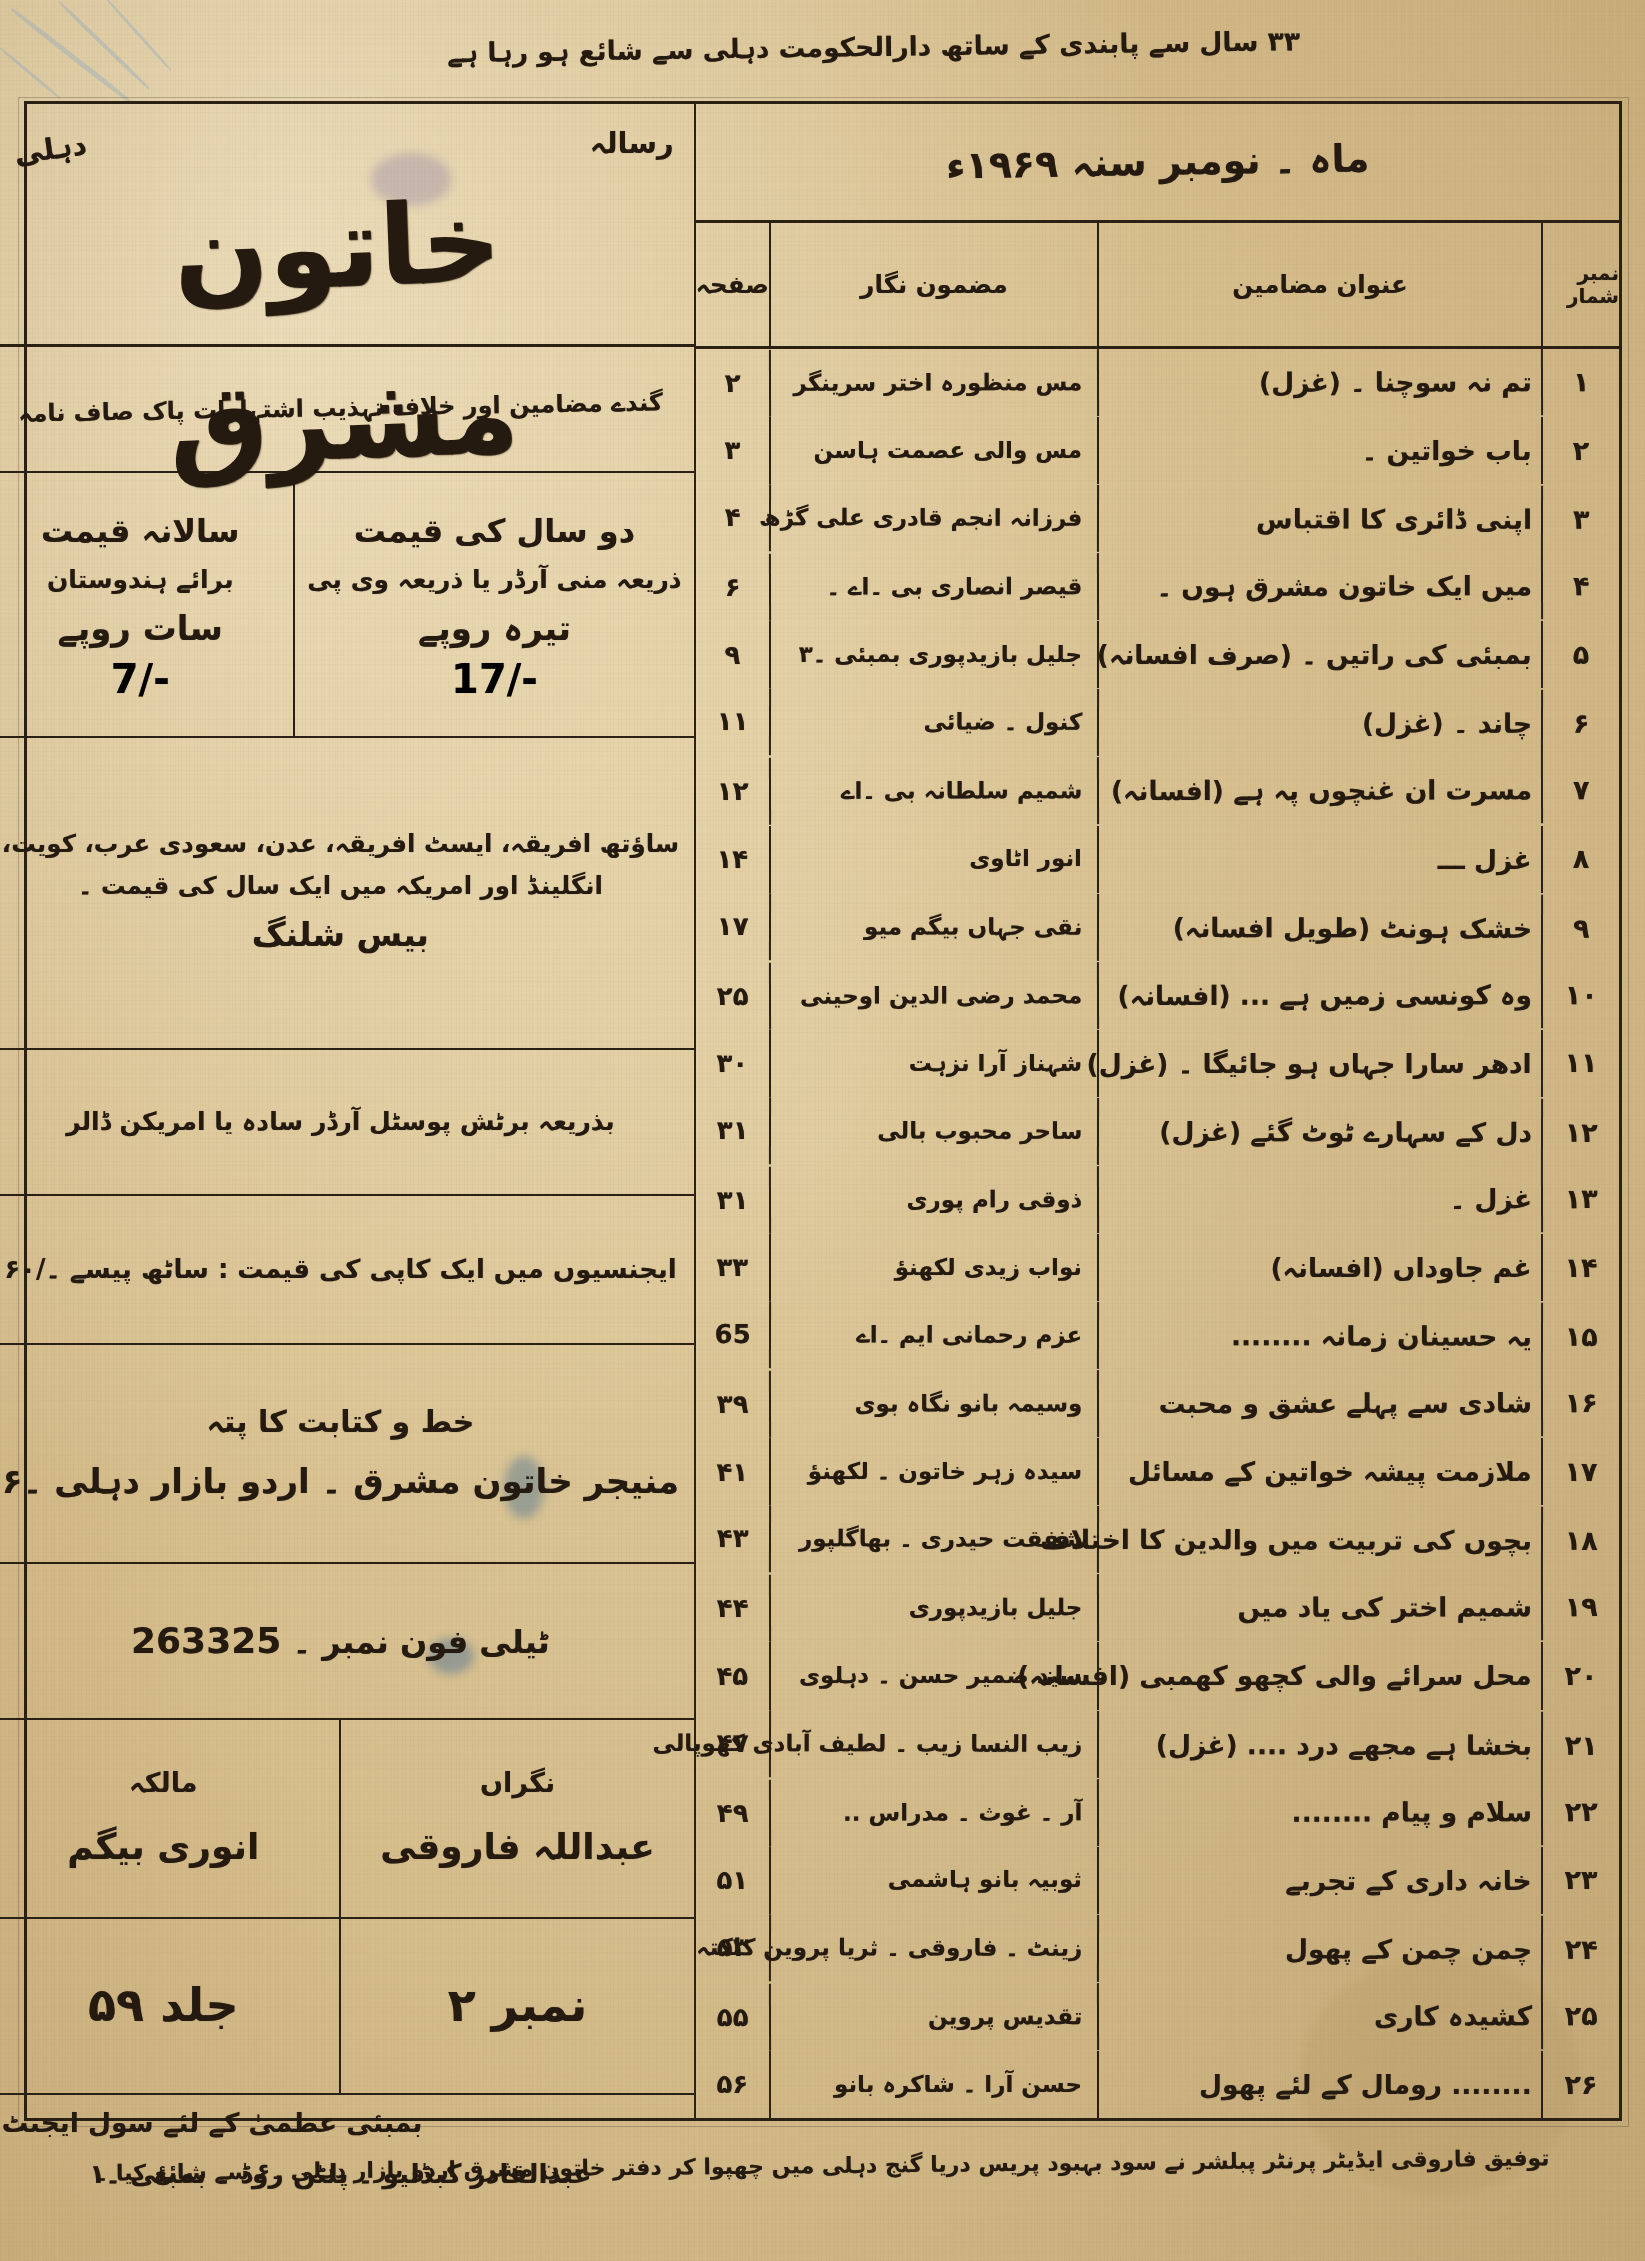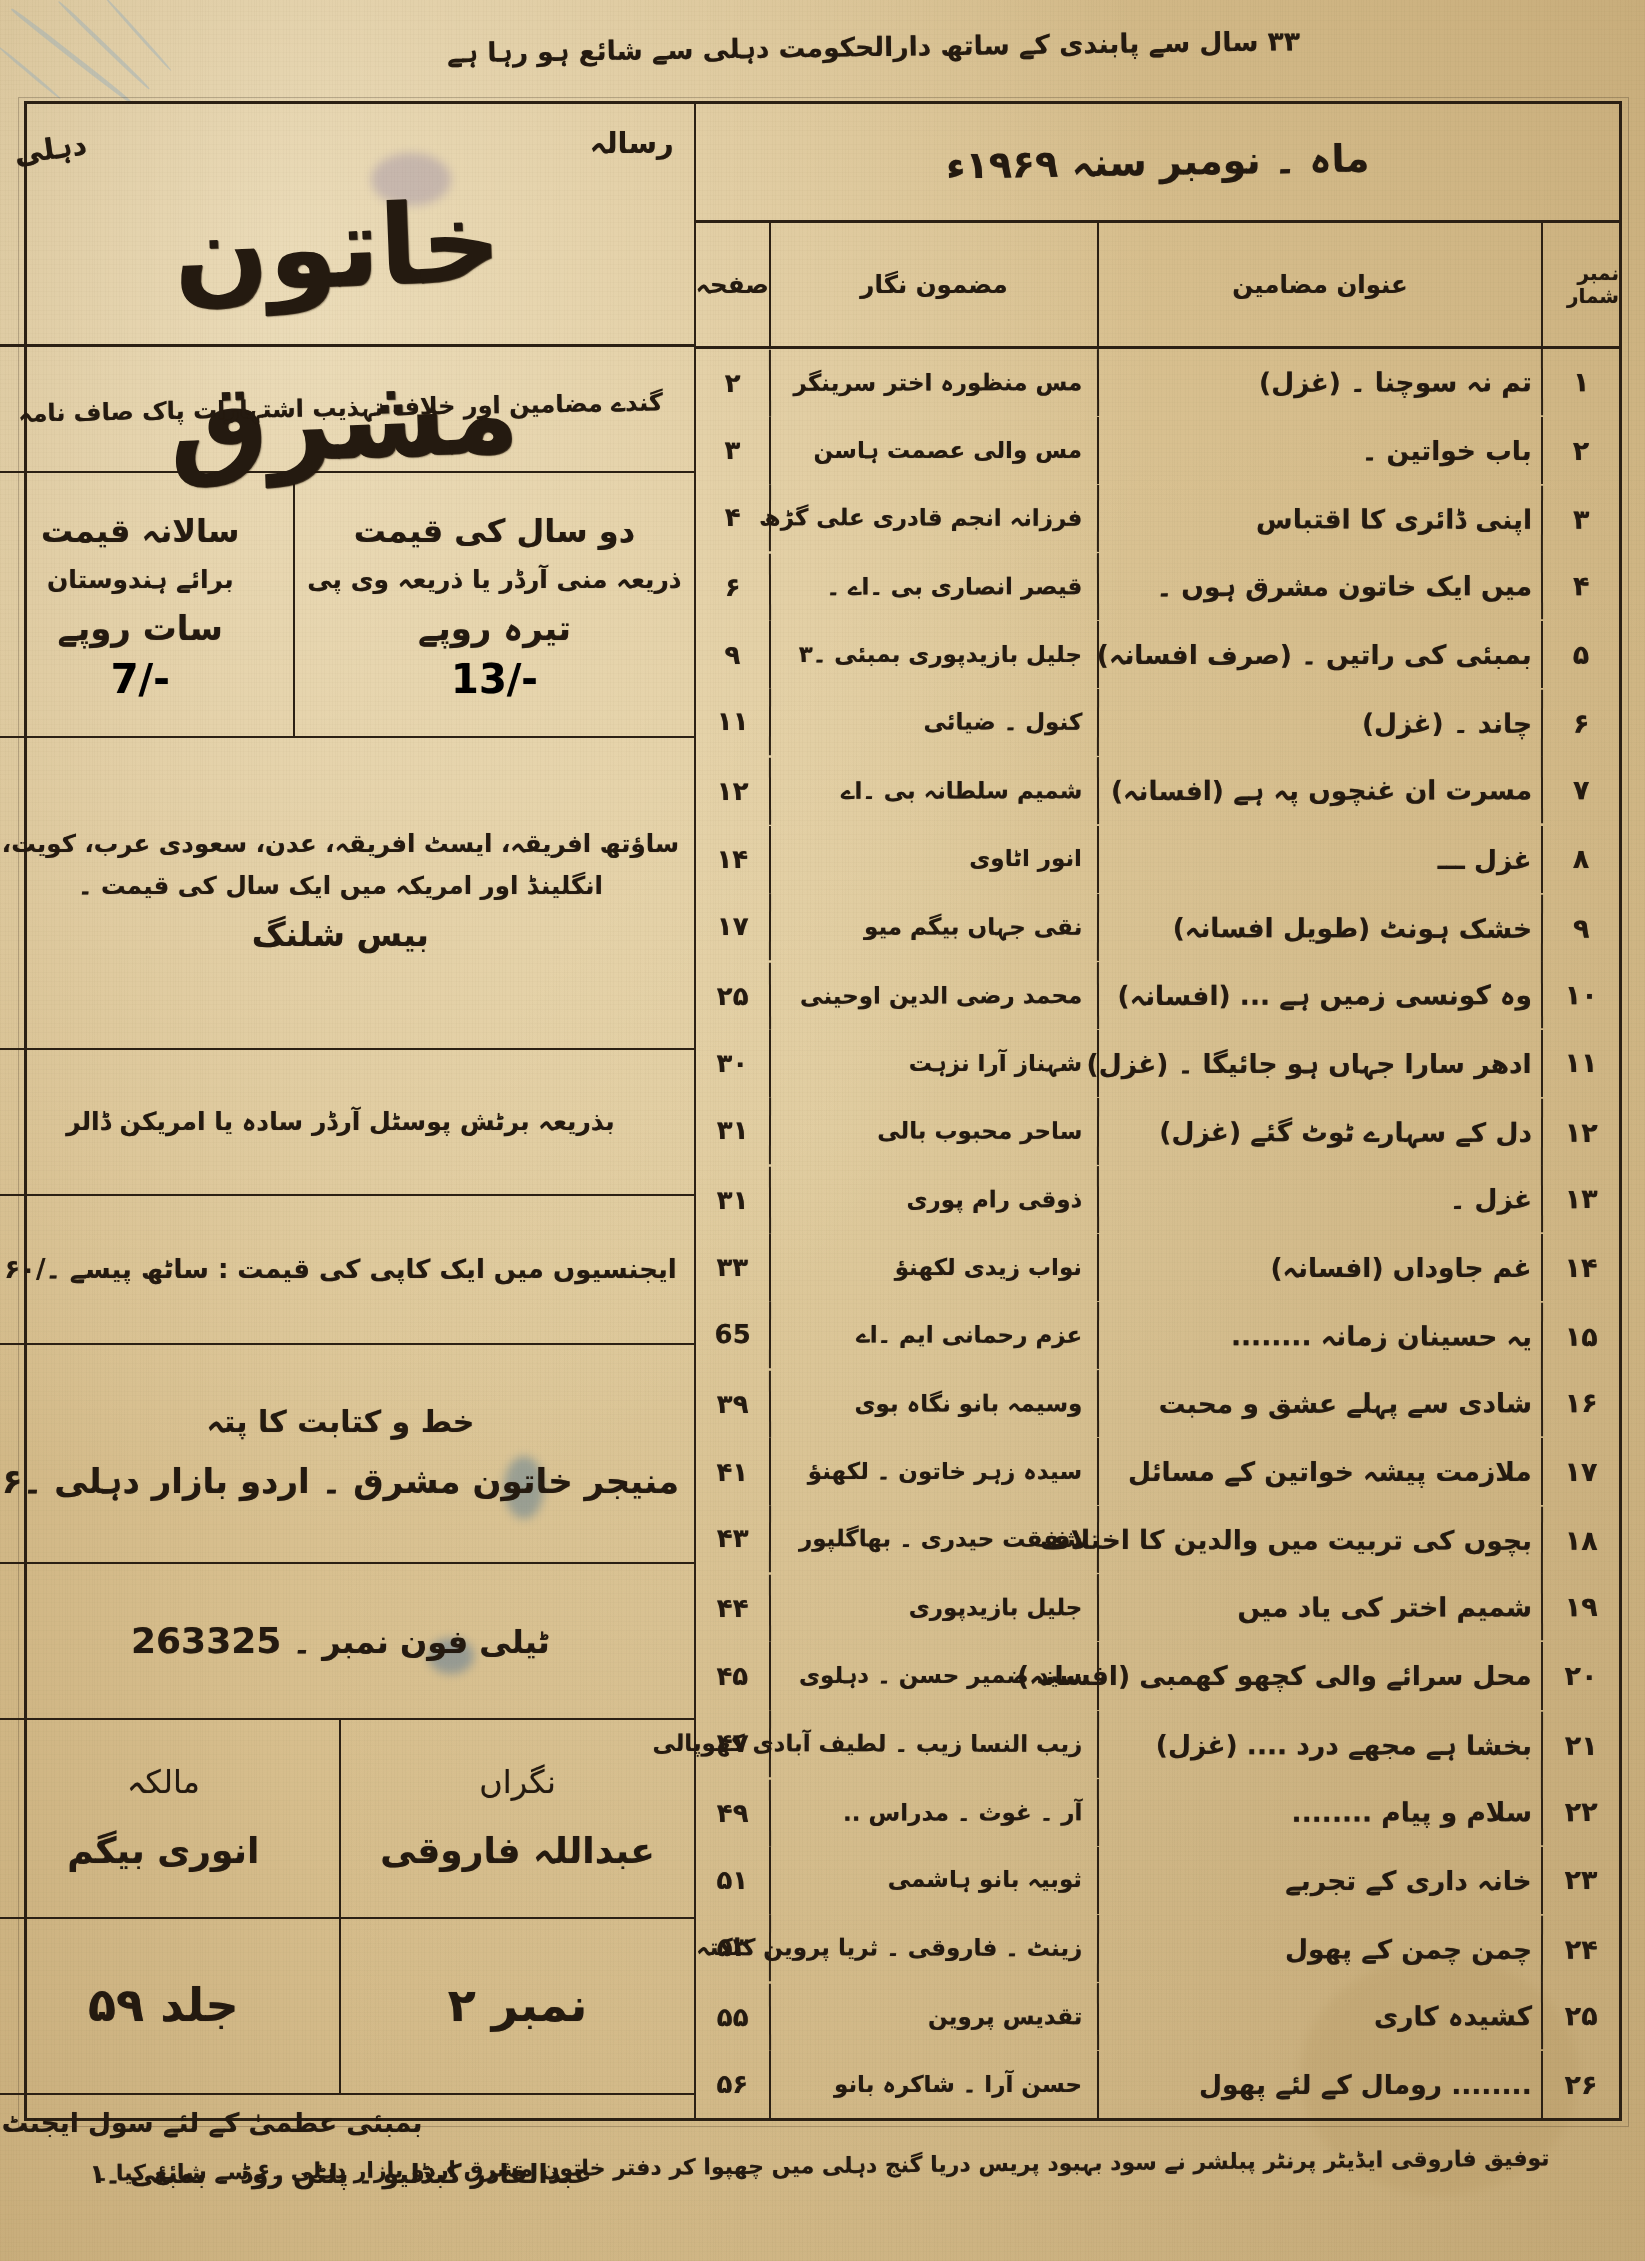--- a/index.html
+++ b/index.html
@@ -171,21 +171,21 @@
   #address .a1{font-size:30px;font-weight:700;text-align:center;width:100%;margin-bottom:9.3px;}
   #address .a2{font-size:34px;font-weight:600;text-align:center;width:100%;white-space:nowrap;}
 
   
   #phone{height:156px;flex:none;}
   #phone .t{font-size:32px;font-weight:700;width:100%;text-align:center;white-space:nowrap;}
   #phone .n{direction:ltr;display:inline-block;font-size:36px;}
 
   
   #people{height:199px;flex:none;padding:0;}
-  #people .lbl{font-size:32px;font-weight:400;margin-bottom:15px;}
+  #people .lbl{font-size:27px;font-weight:700;margin-bottom:15px;}
   #people .val{font-size:36px;font-weight:700;white-space:nowrap;}
 
   
   #volume{height:176px;flex:none;padding:0;}
   #volume .v{font-size:46px;font-weight:700;white-space:nowrap;}
 
   
   #agent{flex:1;flex-direction:column;}
   #agent .g1{font-size:26.5px;font-weight:600;text-align:left;width:100%;margin-bottom:10.6px;white-space:nowrap;}
   #agent .g2{font-size:26.5px;font-weight:600;text-align:center;width:100%;white-space:nowrap;}
@@ -617,21 +617,21 @@
     <div id="notice" class="lcell">
       <div class="ur ink t">گندے مضامین اور خلاف تہذیب اشتہارات پاک صاف نامہ</div>
     </div>
 
     <div id="price" class="lcell">
       <div class="lrow">
         <div class="half">
           <div class="ur ink ptitle">دو سال کی قیمت</div>
           <div class="ur ink pline">ذریعہ منی آرڈر یا ذریعہ وی پی</div>
           <div class="ur ink pamt">تیرہ روپے</div>
-          <div class="ink pnum">13/-</div>
+          <div class="ink pnum">17/-</div>
         </div>
         <div class="half">
           <div class="ur ink ptitle">سالانہ قیمت</div>
           <div class="ur ink pline">برائے ہندوستان</div>
           <div class="ur ink pamt">سات روپے</div>
           <div class="ink pnum">7/-</div>
         </div>
       </div>
     </div>
 

